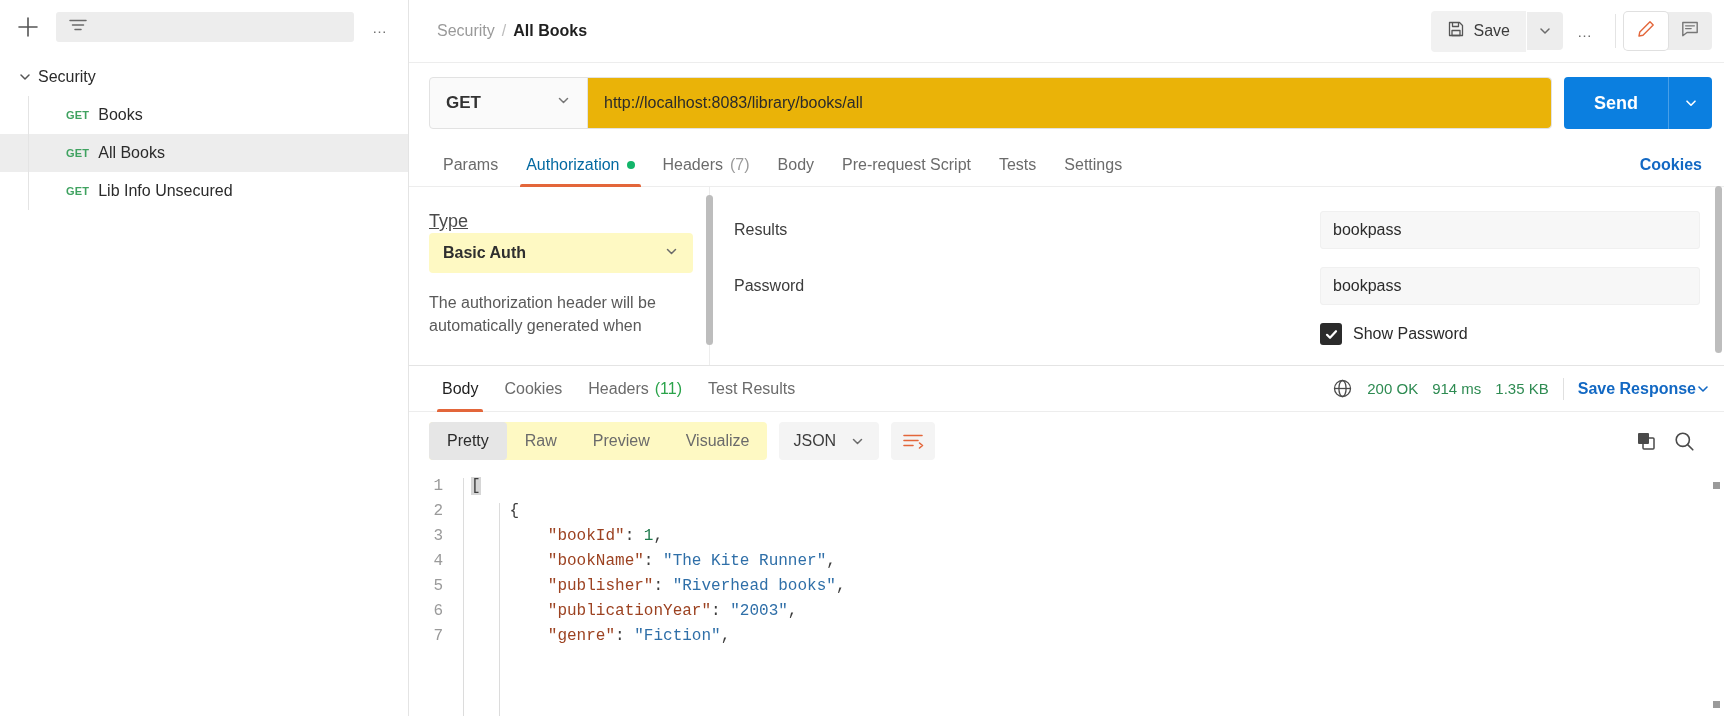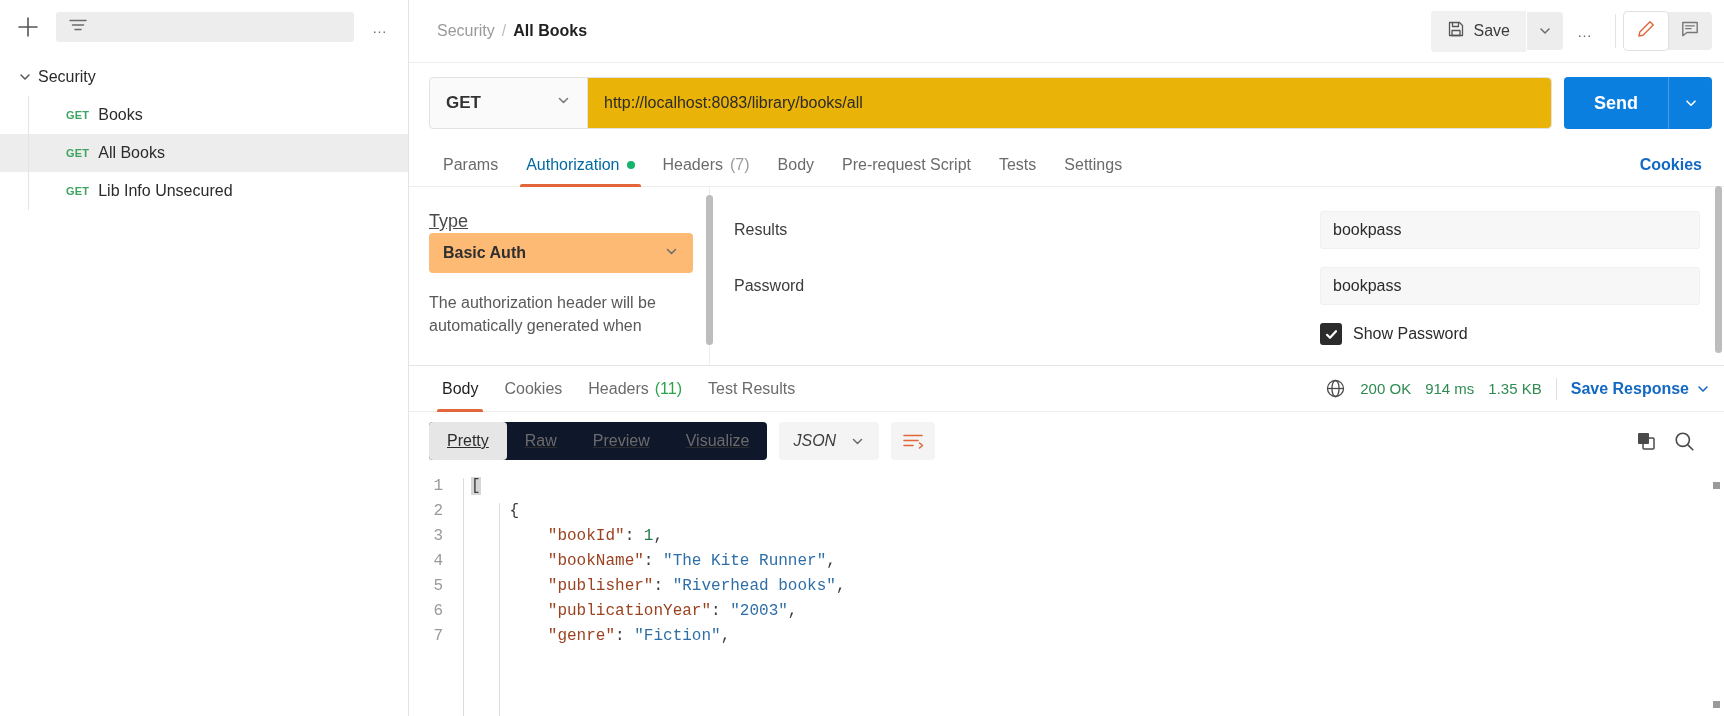--- a/index.html
+++ b/index.html
@@ -191,21 +191,21 @@
     overflow:hidden;
   }
   .auth-left {
     width: 300px; flex:0 0 300px;
     padding: 24px 16px 0 20px;
     position:relative;
   }
   .auth-left-label { font-size:18px; color:#4a4a4a; margin-bottom:1px;text-decoration:underline; }
   .type-select {
     width:264px; height:40px;
-    background:#fdba74; border-radius:4px;
+    background:#fef9c3; border-radius:4px;
     display:flex; align-items:center; justify-content:space-between;
     padding: 0 14px;
     font-size:16px; font-weight:600; color:#2f2f2f;
     cursor:pointer;
   }
   .type-select .chev { color:#6b6b6b; font-weight:400; }
   .auth-note {
     margin-top:18px;
     font-size:16px; color:#595959; line-height:1.45;
     width:258px;
@@ -266,41 +266,41 @@
   .resp-tab.active { color:#1f1f1f; }
   .resp-tab.active:after {
     content:""; position:absolute; left:8px; right:8px; bottom:0;
     height:3px; background:#e3663a; border-radius:2px 2px 0 0;
   }
   .count-green { color:#2aa34a; }
   .resp-meta { margin-left:auto; display:flex; align-items:center; gap:14px; font-size:15px; }
   .globe { color:#4a4a4a; display:flex; align-items:center; }
   .meta-green { color:#2e8b52; }
   .meta-sep { width:1px; height:22px; background:#e0e0e0; }
-  .save-resp { color:#1268c3; font-weight:700; font-size:16px; cursor:pointer; display:flex; align-items:center; gap:7px; }
+  .save-resp { color:#1268c3; font-weight:700; font-size:16px; cursor:pointer; display:flex; align-items:center; }
 
   .resp-toolbar {
     display:flex; align-items:center;
     height:58px; flex:0 0 58px;
     padding: 0 18px 0 20px; gap:12px;
   }
   .seg {
-    display:flex; background:#0f172a; border-radius:4px; height:38px; align-items:center;text-decoration:underline;
+    display:flex; background:#fef9c3; border-radius:4px; height:38px; align-items:center;
   }
   .seg-item {
     height:38px; padding: 0 18px;
     display:flex; align-items:center;
     font-size:16px; color:#6b6b6b; cursor:pointer; border-radius:4px;
   }
   .seg-item.active { background:#e6e6e6; color:#2b2b2b; }
   .fmt-sel {
     display:flex; align-items:center; gap:14px;
     height:38px; padding: 0 14px;
     background:#f4f4f4; border-radius:4px;
-    font-size:16px; color:#3c3c3c; cursor:pointer;font-style:italic;
+    font-size:16px; color:#3c3c3c; cursor:pointer;
   }
   .wrap-btn {
     width:44px; height:38px;
     background:#f4f4f4; border-radius:4px;
     display:flex; align-items:center; justify-content:center;
     color:#e3663a; cursor:pointer;
   }
   .resp-actions { margin-left:auto; display:flex; align-items:center; gap:16px; padding-right:10px; }
   .resp-act { color:#4a4a4a; cursor:pointer; display:flex; align-items:center; }
 

